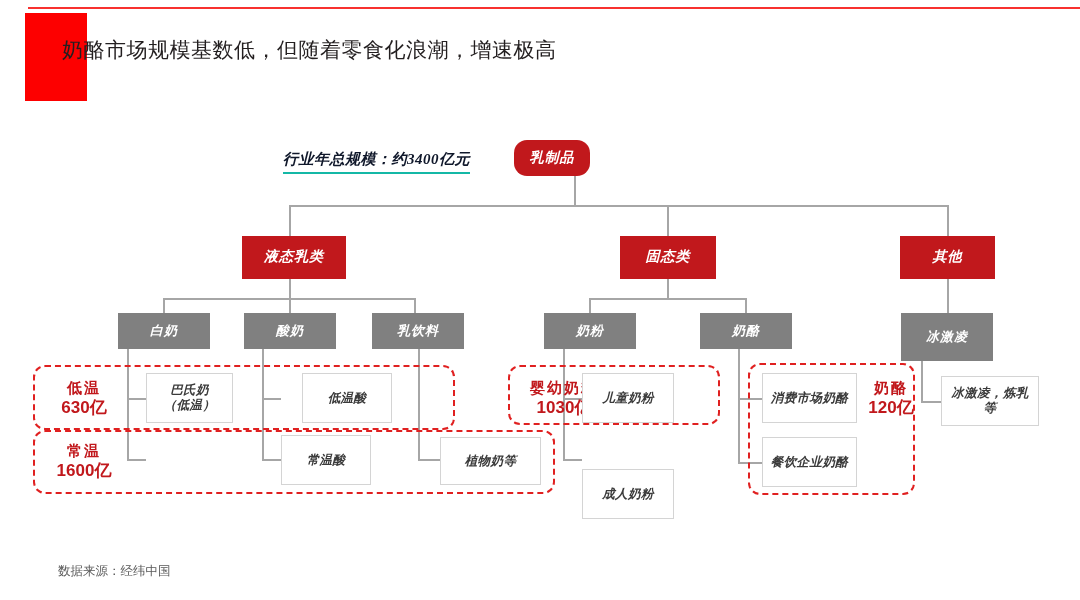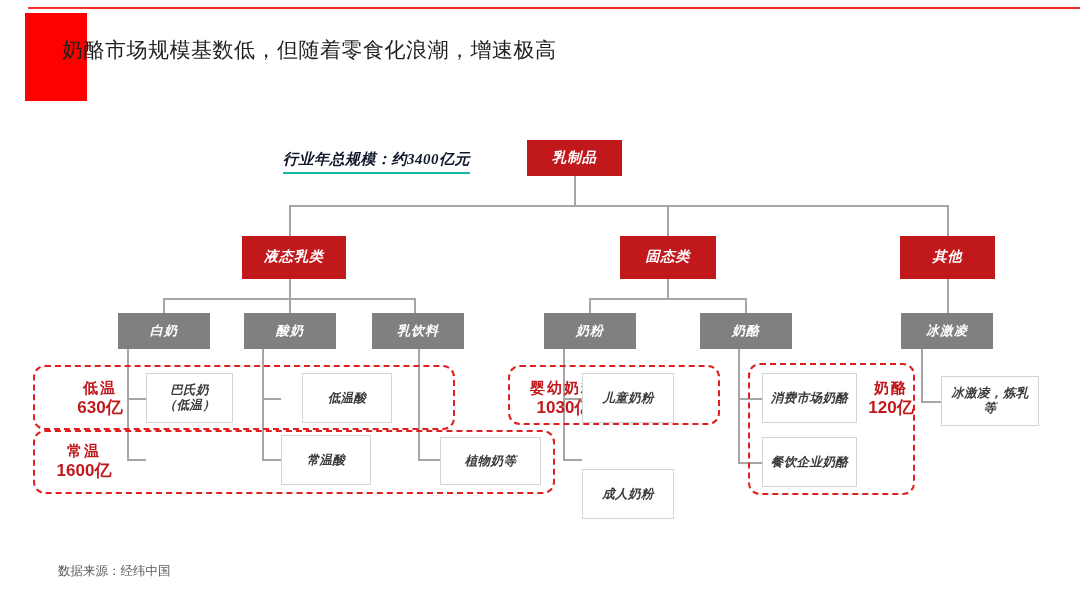--- a/index.html
+++ b/index.html
@@ -140,49 +140,49 @@
   <div class="conn conn-h" style="left:738px;top:462px;width:24px;"></div>
 
   <div class="conn conn-v" style="left:921px;top:349px;height:52px;"></div>
   <div class="conn conn-h" style="left:921px;top:401px;width:20px;"></div>
 
   <div class="dash-box" style="left:33px;top:365px;width:422px;height:65px;"></div>
   <div class="dash-box" style="left:33px;top:430px;width:522px;height:64px;"></div>
   <div class="dash-box" style="left:508px;top:365px;width:212px;height:60px;"></div>
   <div class="dash-box" style="left:748px;top:363px;width:167px;height:132px;"></div>
 
-  <div class="seg-label" style="left:64px;top:378px;width:72px;">
+  <div class="seg-label" style="left:48px;top:378px;width:72px;">
     <span class="l1">低温</span>
     <span class="l2">630亿</span>
   </div>
   <div class="seg-label" style="left:44px;top:441px;width:80px;">
     <span class="l1">常温</span>
     <span class="l2">1600亿</span>
   </div>
   <div class="seg-label" style="left:518px;top:378px;width:92px;">
     <span class="l1">婴幼奶粉</span>
     <span class="l2">1030亿</span>
   </div>
   <div class="seg-label" style="left:862px;top:378px;width:58px;">
     <span class="l1">奶酪</span>
     <span class="l2">120亿</span>
   </div>
 
-  <div class="node node-red" style="left:527px;top:140px;width:95px;height:36px;">乳制品</div>
+  <div class="node node-red" style="left:514px;top:140px;width:76px;height:36px;border-radius:13px;">乳制品</div>
 
   <div class="node node-red" style="left:242px;top:236px;width:104px;height:43px;">液态乳类</div>
   <div class="node node-red" style="left:620px;top:236px;width:96px;height:43px;">固态类</div>
   <div class="node node-red" style="left:900px;top:236px;width:95px;height:43px;">其他</div>
 
   <div class="node node-gray" style="left:118px;top:313px;width:92px;height:36px;">白奶</div>
   <div class="node node-gray" style="left:244px;top:313px;width:92px;height:36px;">酸奶</div>
   <div class="node node-gray" style="left:372px;top:313px;width:92px;height:36px;">乳饮料</div>
   <div class="node node-gray" style="left:544px;top:313px;width:92px;height:36px;">奶粉</div>
   <div class="node node-gray" style="left:700px;top:313px;width:92px;height:36px;">奶酪</div>
-  <div class="node node-gray" style="left:901px;top:313px;width:92px;height:36px;">冰激凌</div>
+  <div class="node node-gray" style="left:901px;top:313px;width:92px;height:48px;">冰激凌</div>
 
   <div class="node node-leaf" style="left:146px;top:373px;width:87px;height:50px;white-space:pre-line;">巴氏奶
 （低温）</div>
   <div class="node node-leaf" style="left:281px;top:373px;width:90px;height:50px;margin-left:21px;">低温酸</div>
   <div class="node node-leaf" style="left:281px;top:435px;width:90px;height:50px;">常温酸</div>
   <div class="node node-leaf" style="left:440px;top:437px;width:101px;height:48px;">植物奶等</div>
   <div class="node node-leaf" style="left:582px;top:373px;width:92px;height:50px;">儿童奶粉</div>
   <div class="node node-leaf" style="left:582px;top:435px;width:92px;height:50px;margin-top:34px;">成人奶粉</div>
   <div class="node node-leaf" style="left:762px;top:373px;width:95px;height:50px;">消费市场奶酪</div>
   <div class="node node-leaf" style="left:762px;top:437px;width:95px;height:50px;">餐饮企业奶酪</div>

